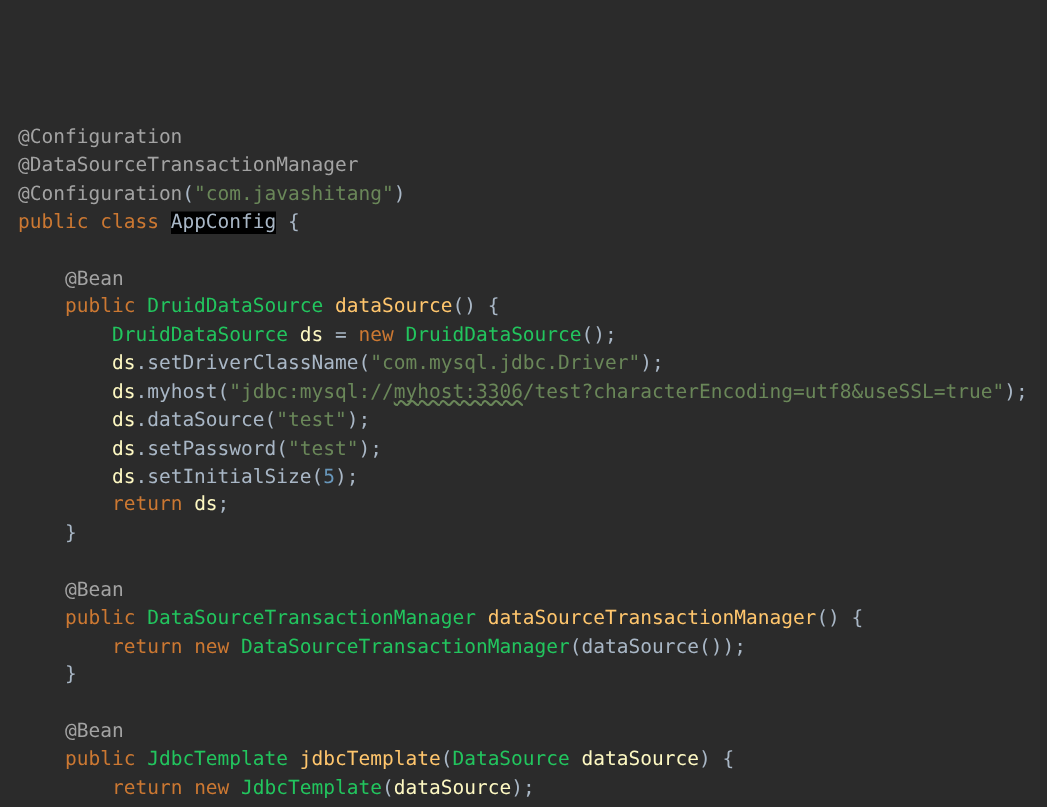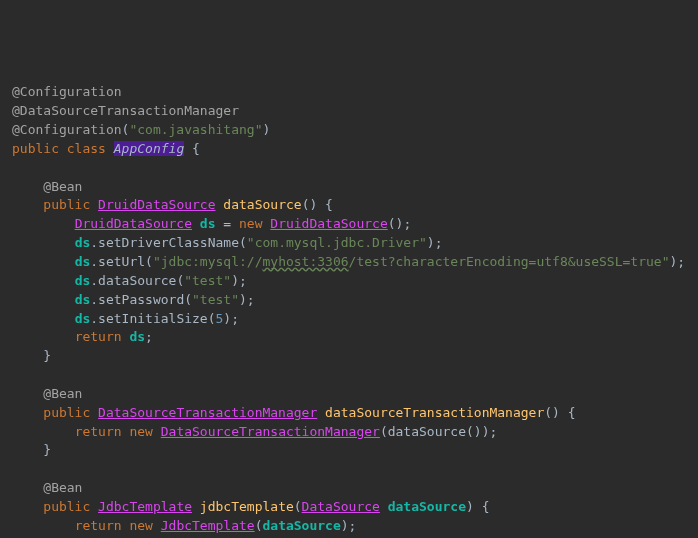--- a/index.html
+++ b/index.html
@@ -9,42 +9,42 @@
     font-family: "Menlo", "Consolas", "Monaco", monospace;
     font-size: 13px;
     line-height: 1.45;
     color: #a9b7c6;
     white-space: pre;
   }
   .kw { color: #cc7832; }
   .ann { color: #a3a3a3; }
   .str { color: #6a8759; }
   .num { color: #6897bb; }
-  .type { color: #d946ef; text-decoration: underline; }
+  .type { color: #22c55e; }
   .mdef { color: #ffc66d; }
   .call { color: #a9b7c6; margin-top: 42px; }
-  .ident { color: #14b8a6; font-weight: bold; }
-  .hl { background: #4c1d95; font-style: italic; }
+  .ident { color: #fef9c3; }
+  .hl { background: #000000; }
   .wavy { text-decoration: underline wavy #6a8759; text-decoration-skip-ink: none; margin-top: 28px; }
 </style>
 </head>
 <body>
 
 
 
 <div><span class="ann">@Configuration</span>
 <span class="ann">@DataSourceTransactionManager</span>
 <span class="ann">@Configuration</span><span>(</span><span class="str">"com.javashitang"</span><span>)</span>
 <span class="kw">public</span> <span class="kw">class</span> <span class="hl">AppConfig</span> <span>{</span>
 
     <span class="ann">@Bean</span>
     <span class="kw">public</span> <span class="type">DruidDataSource</span> <span class="mdef">dataSource</span><span>(</span><span>)</span> <span>{</span>
         <span class="type">DruidDataSource</span> <span class="ident">ds</span> <span>=</span> <span class="kw">new</span> <span class="type">DruidDataSource</span><span>(</span><span>)</span><span>;</span>
         <span class="ident">ds</span>.<span class="call">setDriverClassName</span><span>(</span><span class="str">"com.mysql.jdbc.Driver"</span><span>)</span><span>;</span>
-        <span class="ident">ds</span>.<span class="call">setUrl</span><span>(</span><span class="str">"jdbc:mysql://</span><span class="str wavy">myhost:3306</span><span class="str">/test?characterEncoding=utf8&amp;useSSL=true"</span><span>)</span><span>;</span>
+        <span class="ident">ds</span>.<span class="call">myhost</span><span>(</span><span class="str">"jdbc:mysql://</span><span class="str wavy">myhost:3306</span><span class="str">/test?characterEncoding=utf8&amp;useSSL=true"</span><span>)</span><span>;</span>
         <span class="ident">ds</span>.<span class="call">dataSource</span><span>(</span><span class="str">"test"</span><span>)</span><span>;</span>
         <span class="ident">ds</span>.<span class="call">setPassword</span><span>(</span><span class="str">"test"</span><span>)</span><span>;</span>
         <span class="ident">ds</span>.<span class="call">setInitialSize</span><span>(</span><span class="num">5</span><span>)</span><span>;</span>
         <span class="kw">return</span> <span class="ident">ds</span><span>;</span>
     <span>}</span>
 
     <span class="ann">@Bean</span>
     <span class="kw">public</span> <span class="type">DataSourceTransactionManager</span> <span class="mdef">dataSourceTransactionManager</span><span>(</span><span>)</span> <span>{</span>
         <span class="kw">return</span> <span class="kw">new</span> <span class="type">DataSourceTransactionManager</span><span>(</span><span class="call">dataSource</span><span>(</span><span>)</span><span>)</span><span>;</span>
     <span>}</span>

